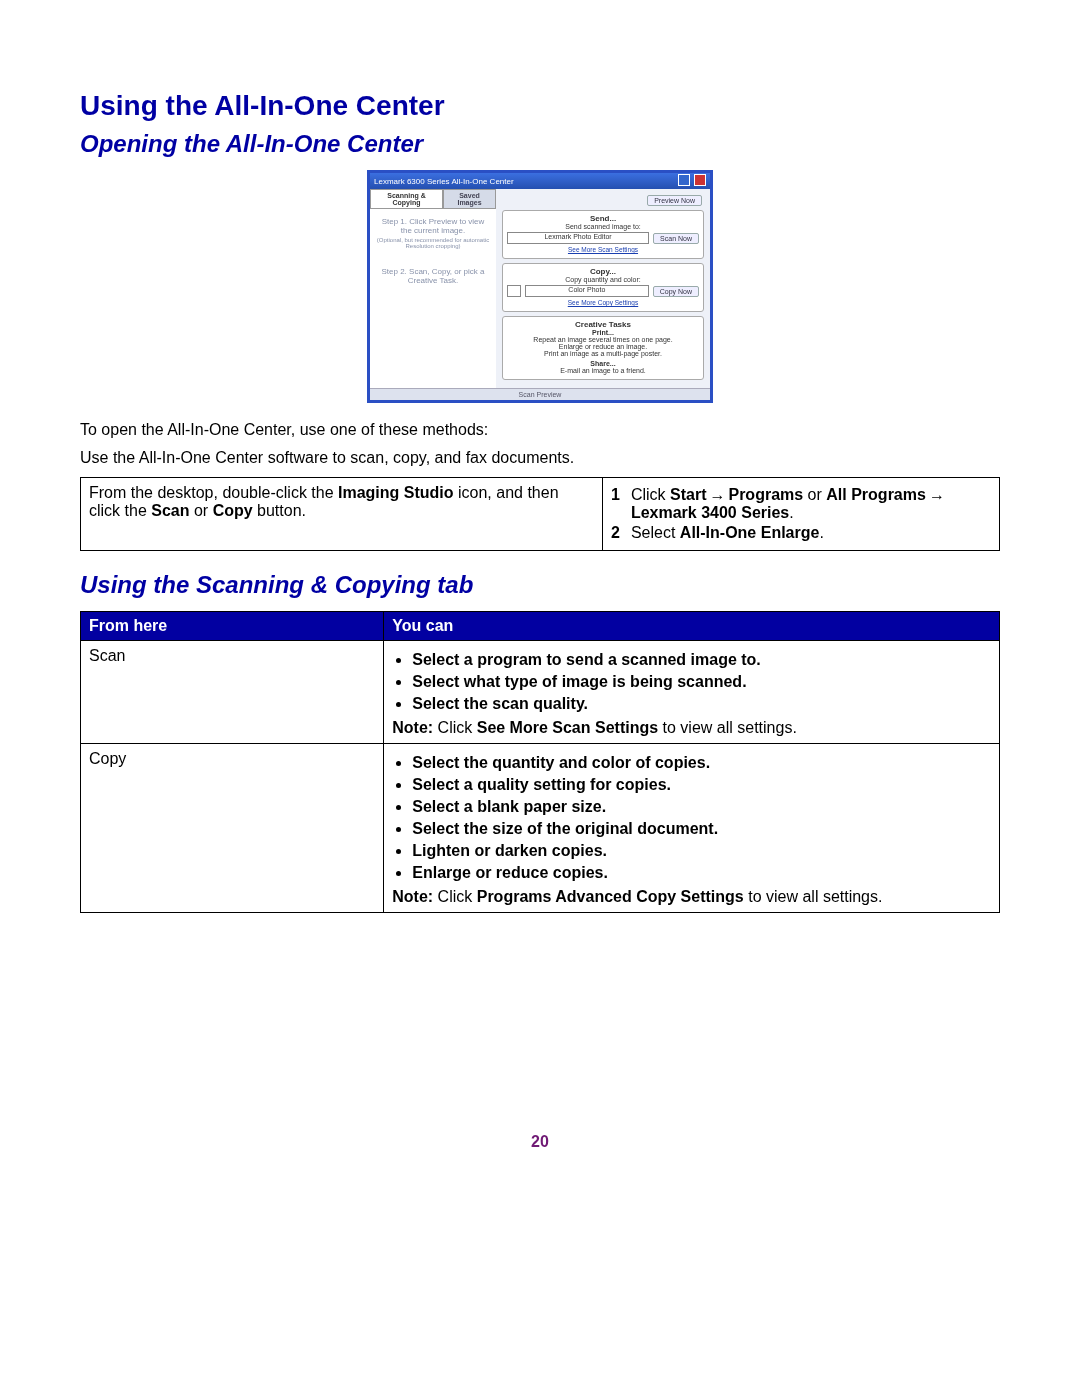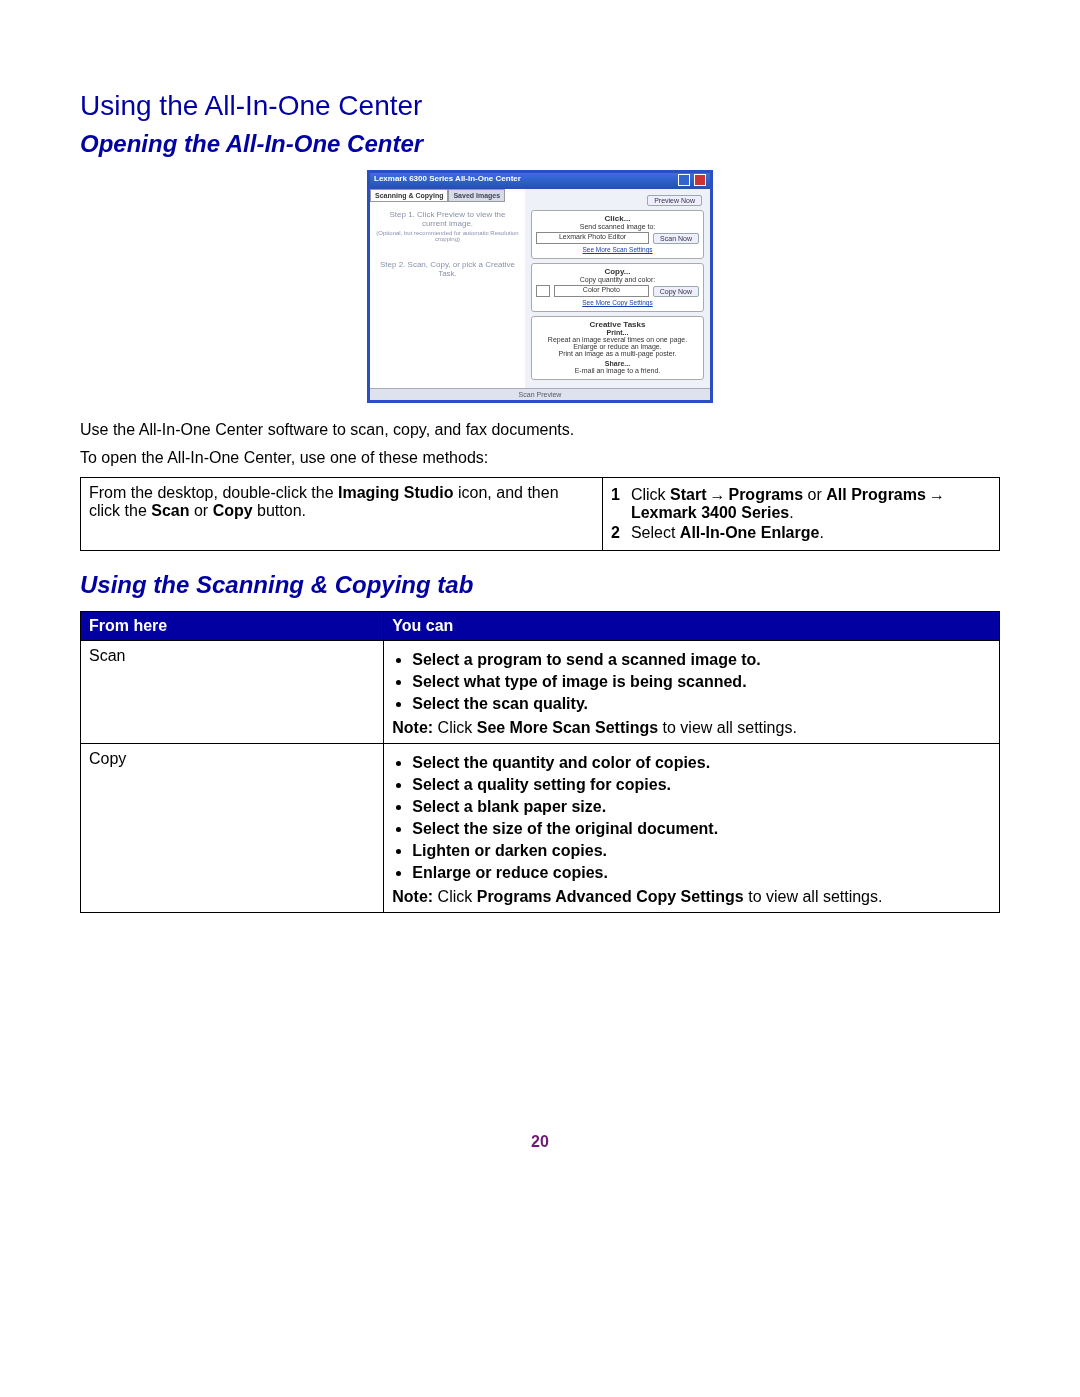--- a/index.html
+++ b/index.html
@@ -10,21 +10,21 @@
     font-size: 16px;
     color: #000;
     width: 1080px;
   }
   .page {
     padding: 90px 80px 50px 80px;
   }
   .h1 {
     color: #0000a3;
     font-size: 28px;
-    font-weight: normal;
+    font-weight: bold;
     margin-bottom: 8px;
   }
   .h2 {
     color: #0000a3;
     font-size: 24px;
     font-style: italic;
     font-weight: bold;
     margin-top: 8px;
     margin-bottom: 12px;
   }
@@ -41,29 +41,29 @@
     color: #333;
   }
   .shot-titlebar {
     height: 14px;
     background: linear-gradient(#3b6fe0, #244fb0);
     color: #fff;
     font-size: 8px;
     padding: 1px 4px;
     display: flex;
     justify-content: space-between;
-    font-weight: bold;
+    align-items: center;
   }
   .shot-titlebar .wbtn {
     display:inline-block; width:10px; height:10px; margin-left:2px;
     background:#c33; border:1px solid #fff;
   }
   .shot-titlebar .wbtn.min { background:#36c; }
   .shot-body { display:flex; background:#eef1f8; }
-  .shot-left { width: 155px; background:#fff; }
+  .shot-left { width: 126px; background:#fff; }
   .shot-tabs { display:flex; font-size:7px; }
   .shot-tab { border:1px solid #999; padding:2px 4px; background:#fff; font-weight:bold; }
   .shot-tab.inact { background:#d5dbe8; color:#445; }
   .shot-steps { padding: 8px 6px; color:#8892aa; text-align:center; }
   .shot-right { flex:1; padding:4px 6px; }
   .shot-topbtn { text-align:right; margin:2px 2px 4px 0; }
   .shot-section { background:#fff; border:1px solid #aaa; border-radius:3px; padding:3px 4px 5px 4px; margin-bottom:4px; font-size:7px; }
   .shot-seclabel { font-weight:bold; font-size:8px; }
   .shot-row { display:flex; align-items:center; gap:4px; margin-top:2px; }
   .shot-select { flex:1; height:10px; border:1px solid #888; background:#fff; }
@@ -132,21 +132,21 @@
           </div>
           <div class="shot-steps">
             <div>Step 1. Click Preview to view the current image.</div>
             <div style="font-size:6px;margin-top:2px">(Optional, but recommended for automatic Resolution cropping)</div>
             <div style="margin-top:18px">Step 2. Scan, Copy, or pick a Creative Task.</div>
           </div>
         </div>
         <div class="shot-right">
           <div class="shot-topbtn"><span class="shot-btn">Preview Now</span></div>
           <div class="shot-section">
-            <div class="shot-seclabel">Click...</div>
+            <div class="shot-seclabel">Send...</div>
             <div>Send scanned image to:</div>
             <div class="shot-row">
               <div class="shot-select" style="padding:0 2px">Lexmark Photo Editor</div>
               <span class="shot-btn">Scan Now</span>
             </div>
             <span class="shot-link">See More Scan Settings</span>
           </div>
           <div class="shot-section">
             <div class="shot-seclabel">Copy...</div>
             <div>Copy quantity and color:</div>
@@ -165,22 +165,22 @@
             <div>Print an image as a multi-page poster.</div>
             <div style="font-weight:bold;margin-top:3px">Share...</div>
             <div>E-mail an image to a friend.</div>
           </div>
         </div>
       </div>
       <div class="shot-footer">Scan Preview</div>
     </div>
   </div>
 
+  <div class="para">To open the All-In-One Center, use one of these methods:</div>
   <div class="para">Use the All-In-One Center software to scan, copy, and fax documents.</div>
-  <div class="para">To open the All-In-One Center, use one of these methods:</div>
 
   <table class="doc">
     <tbody>
     <tr>
       <td>
         <span>From the desktop, double-click the </span><b>Imaging Studio</b><span> icon, and then click the </span><b>Scan</b><span> or </span><b>Copy</b><span> button.</span>
       </td>
       <td>
         <ol class="steps">
           <li>

